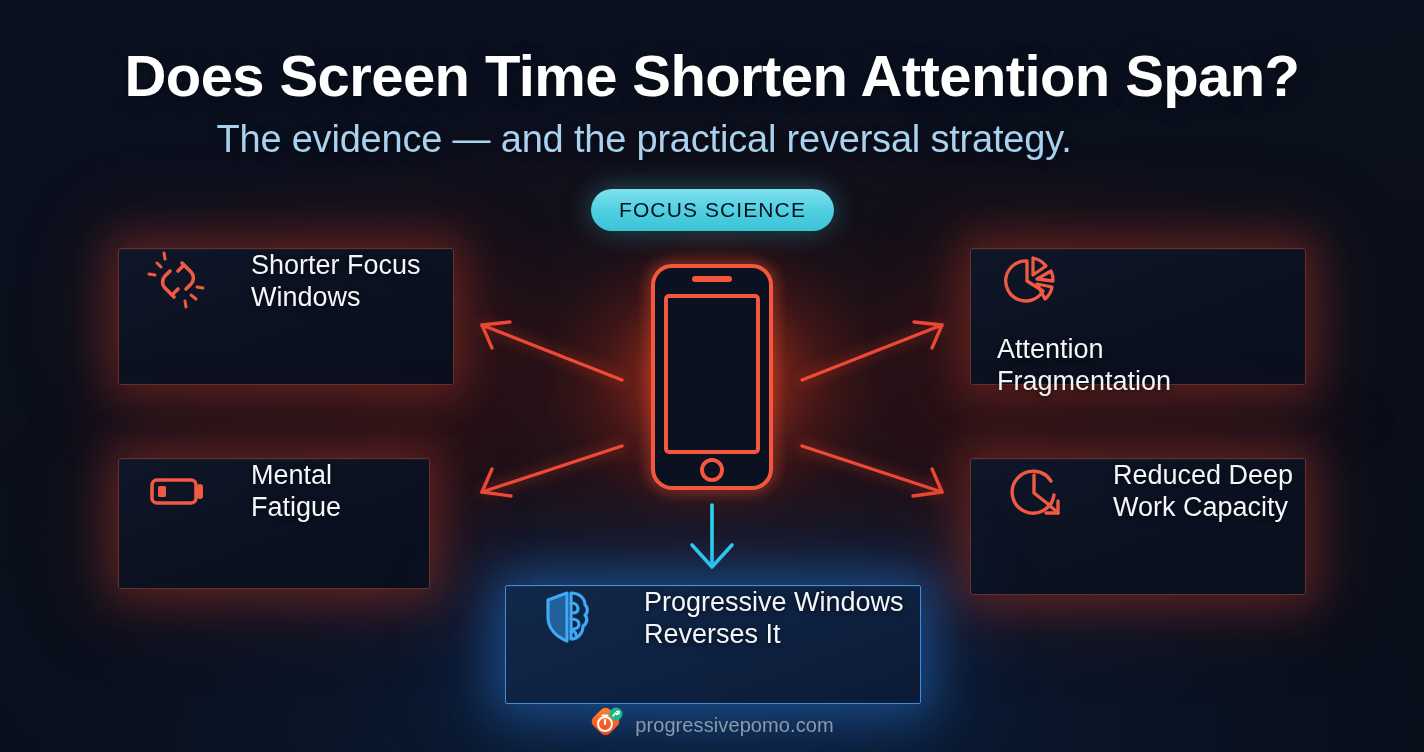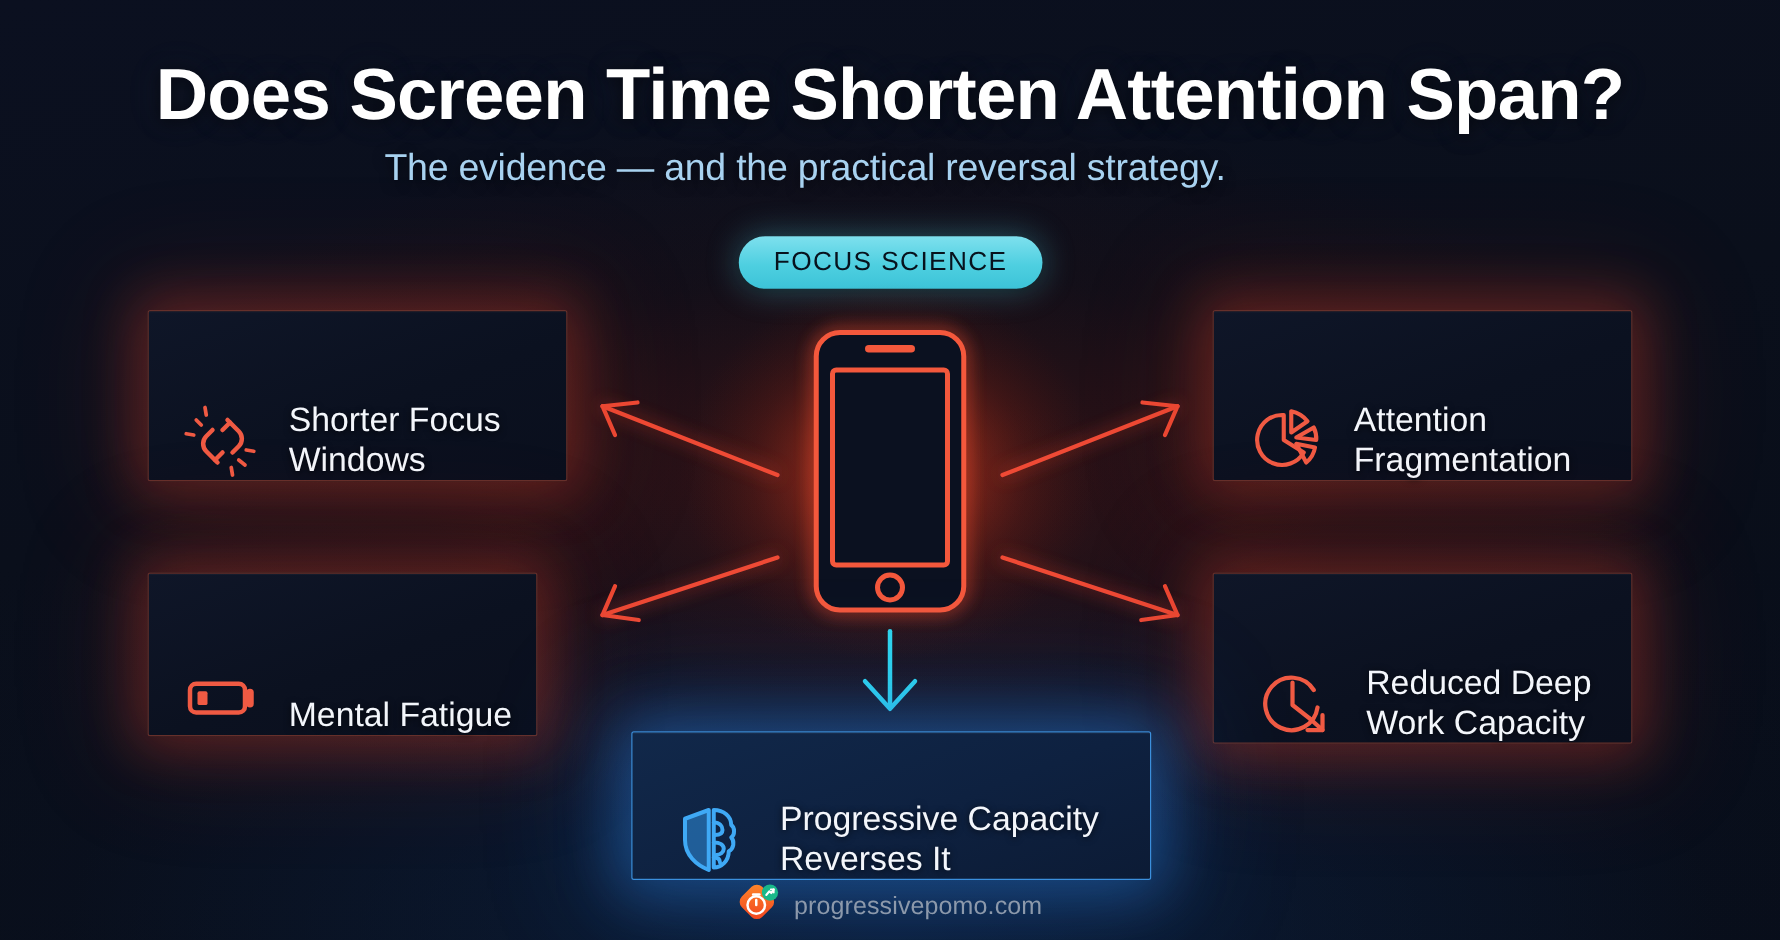--- a/index.html
+++ b/index.html
@@ -26,42 +26,43 @@
   .title {
     position:absolute; left:0; top:42px; width:1424px;
     text-align:center;
     font-size:58px; font-weight:bold; letter-spacing:-0.6px;
     color:#ffffff;
     text-shadow:0 2px 14px rgba(0,0,0,0.75), 0 0 30px rgba(120,160,220,0.12);
   }
   .subtitle {
     position:absolute; left:0; top:118px; width:1288px;
     text-align:center;
-    font-size:30px; font-weight:normal; letter-spacing:-0.2px;
+    font-size:38px; font-weight:normal; letter-spacing:-0.2px;
     color:#a8d2f0;
     text-shadow:0 2px 10px rgba(0,0,0,0.6);
   }
 
   .badge {
     position:absolute; left:591px; top:189px;
     width:243px; height:42px;
     border-radius:21px;
     background:linear-gradient(180deg,#7ee0ee 0%,#4ecfe0 55%,#3cc3d8 100%);
     display:flex; align-items:center; justify-content:center;
     font-size:21px; font-weight:normal; letter-spacing:1.1px;
     color:#07121d;
     box-shadow:0 0 26px rgba(78,207,224,0.38), 0 2px 6px rgba(0,0,0,0.5);
   }
 
   
   .card {
     position:absolute;
     border-radius:2px;
-    display:flex; align-items:flex-end;
+    display:flex; align-items:flex-start;
     background:linear-gradient(160deg,#0f1628 0%,#0b1120 55%,#0a0f1d 100%);
+    gap:20px;
   }
   .card.red {
     border:1.5px solid #66302b;
     box-shadow:0 0 42px 10px rgba(224,70,48,0.30),
                0 0 90px 22px rgba(190,52,34,0.16),
                inset 0 1px 0 rgba(255,255,255,0.03);
   }
   .card.blue {
     border:1.5px solid #3b8fdd;
     background:linear-gradient(160deg,#11284a 0%,#0e2140 55%,#0c1b35 100%);
@@ -73,21 +74,21 @@
   .card-icon { flex:0 0 auto; display:flex; align-items:center; justify-content:center; }
   .card-label {
     font-size:27px; line-height:32px; font-weight:normal;
     color:#f3f6fb;
     text-shadow:0 1px 6px rgba(0,0,0,0.7);
     white-space:pre-line;
   }
 
   #card-tl { left:118px; top:248px; width:336px; height:137px; padding-left:28px; }
   #card-bl { left:118px; top:458px; width:312px; height:131px; padding-left:28px; }
-  #card-tr { left:970px; top:248px; width:336px; height:137px; padding-left:26px; }
+  #card-tr { left:970px; top:248px; width:336px; height:137px; padding-left:26px;flex-direction:column; }
   #card-br { left:970px; top:458px; width:336px; height:137px; padding-left:36px; }
   #card-bottom { left:505px; top:585px; width:416px; height:119px; padding-left:32px; }
 
   #card-tl .card-icon, #card-bl .card-icon, #card-tr .card-icon, #card-br .card-icon { margin-right:22px; }
   #card-bottom .card-icon { margin-right:24px; }
 
   
   #center-svg { position:absolute; left:0; top:0; width:1424px; height:752px; pointer-events:none; }
 
   
@@ -225,21 +226,21 @@
   <div class="card blue" id="card-bottom">
     <span class="card-icon">
       <svg width="62" height="62" viewBox="0 0 62 62" fill="none" stroke="#3fa9f5" stroke-width="3.2" stroke-linecap="round" stroke-linejoin="round">
         <path d="M29,7 L10,14 L10,31 C10,43 19,51 29,55 Z" fill="#2f8fe0" fill-opacity="0.55"></path>
         <path d="M33,7 C41,7 47,12 47,19 C50,21 50,27 47,29 C50,32 49,38 45,40 C45,48 39,53 33,53 Z"></path>
         <path d="M33,17 C38,17 40,20 40,23 C40,26 37,27 34,27"></path>
         <path d="M33,33 C38,33 41,35 41,38 C41,41 38,43 35,43"></path>
         <path d="M33,45 C37,45 38,47 38,49"></path>
       </svg>
     </span>
-    <span class="card-label">Progressive Capacity
+    <span class="card-label">Progressive Windows
 Reverses It</span>
   </div>
 
   <div class="footer">
     <span>
       <svg width="34" height="34" viewBox="0 0 34 34">
         <defs>
           <linearGradient id="logoGrad" x1="0" y1="0" x2="1" y2="1">
             <stop offset="0%" stop-color="#ff8a2b"></stop>
             <stop offset="100%" stop-color="#f0401f"></stop>

